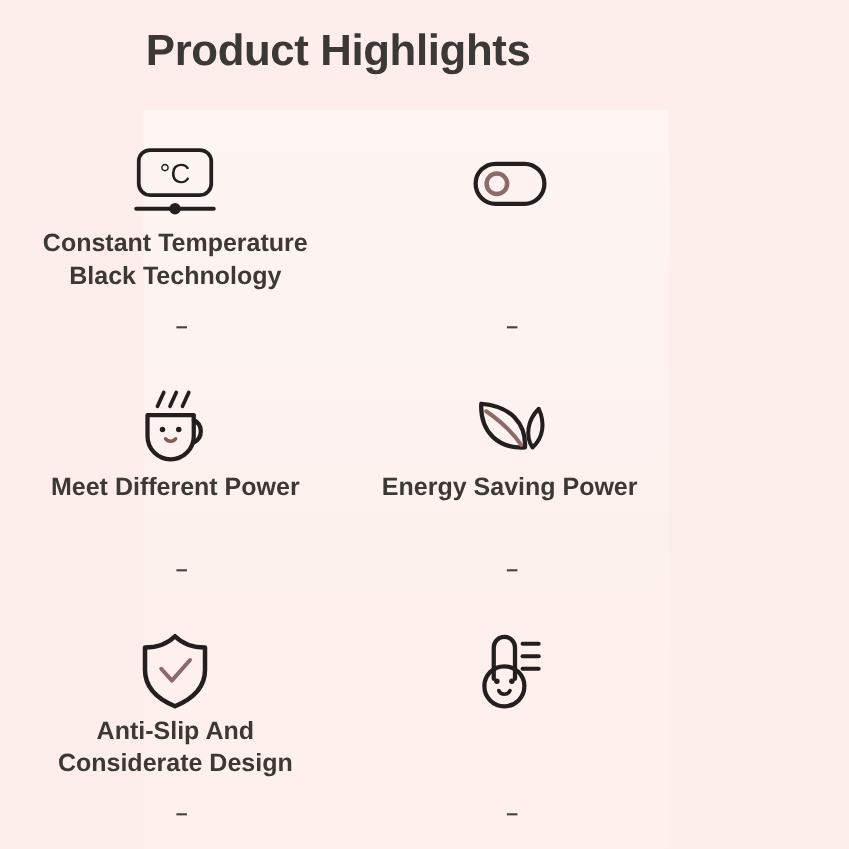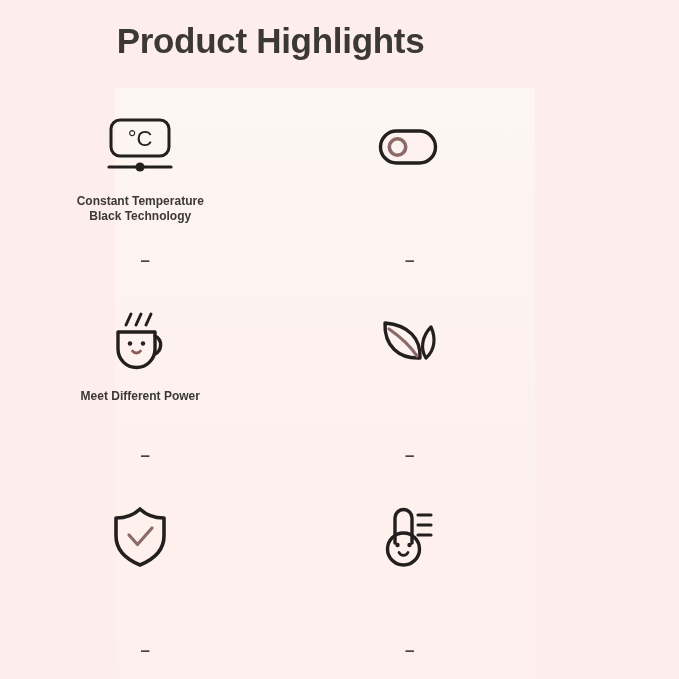--- a/index.html
+++ b/index.html
@@ -69,23 +69,23 @@
 
   .cell-icon {
     height: 66px;
     display: flex;
     align-items: center;
     justify-content: center;
     margin-top: 18px;
   }
 
   .cell-label {
-    margin-top: 14px;
+    margin-top: 3px;
     text-align: center;
-    font-size: 12px;
+    font-size: 20px;
     font-weight: 600;
     color: #3b3836;
     line-height: 1.28;
     white-space: pre-line;
     max-width: 260px;
   }
 
   .cell-dash {
     position: absolute;
     bottom: 22px;
@@ -163,30 +163,33 @@
     <div class="cell col-right">
       <div class="cell-icon">
         <svg width="66" height="58" viewBox="0 0 66 58" aria-hidden="true">
 
           <path d="M10 10 C34 12 46 26 45 45 C24 46 9 33 10 10 Z" fill="none" stroke="#231f1e" stroke-width="3.4" stroke-linejoin="round"></path>
           <path d="M14 16 C27 25 36 34 42 43" fill="none" stroke="#8b6a68" stroke-width="3.2" stroke-linecap="round"></path>
 
           <path d="M56 14 C61 25 60 37 51 45 C45 36 47 23 56 14 Z" fill="none" stroke="#231f1e" stroke-width="3.2" stroke-linejoin="round"></path>
         </svg>
       </div>
+      <div class="cell-label">Energy Saving Power</div>
       <div class="cell-dash">–</div>
     </div>
 
     <div class="cell col-left">
       <div class="cell-icon">
         <svg width="56" height="62" viewBox="0 0 56 62" aria-hidden="true">
           <path d="M28 3 C36 11 46 12 52 12 V30 C52 45 40 54 28 59 C16 54 4 45 4 30 V12 C10 12 20 11 28 3 Z" fill="none" stroke="#231f1e" stroke-width="3.6" stroke-linejoin="round"></path>
           <path d="M17 29 L25.5 38.5 L40 22" fill="none" stroke="#8b6a68" stroke-width="3.2" stroke-linecap="round" stroke-linejoin="round"></path>
         </svg>
       </div>
+      <div class="cell-label">Anti-Slip And
+Considerate Design</div>
       <div class="cell-dash">–</div>
     </div>
 
     <div class="cell col-right">
       <div class="cell-icon">
         <svg width="60" height="64" viewBox="0 0 60 64" aria-hidden="true">
 
           <path d="M17 38 V13 A8.5 8.5 0 0 1 34 13 V38" fill="none" stroke="#231f1e" stroke-width="3.4" stroke-linecap="round"></path>
           <circle cx="25.5" cy="44" r="16" fill="none" stroke="#231f1e" stroke-width="3.4"></circle>
 

